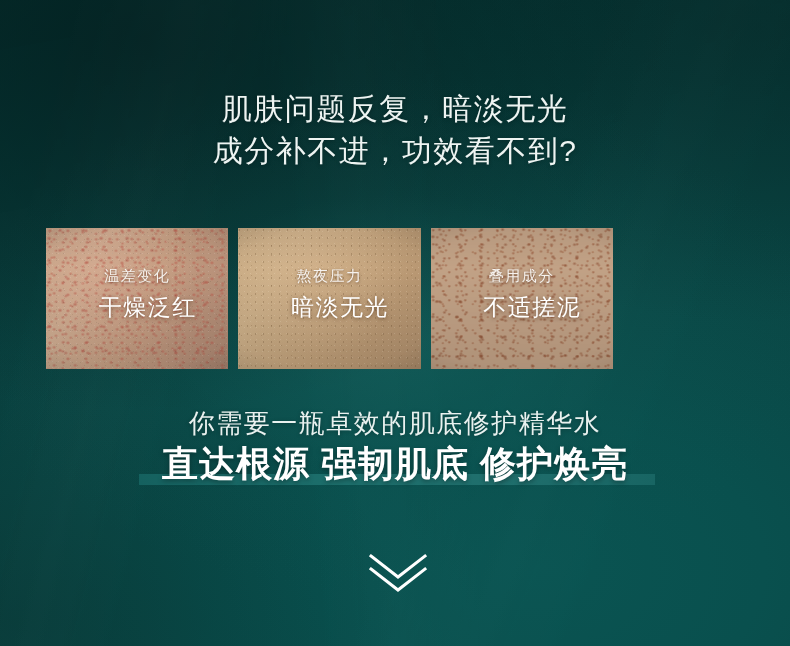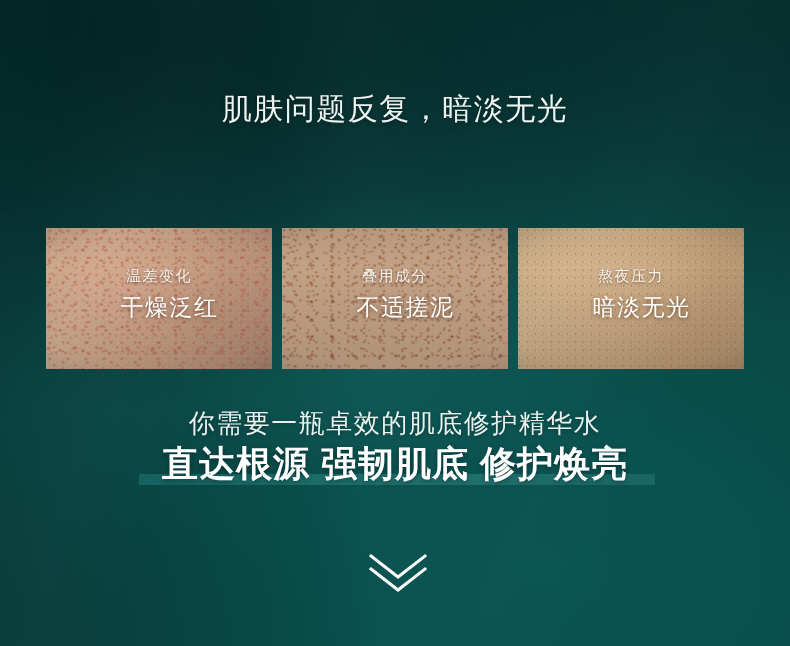--- a/index.html
+++ b/index.html
@@ -62,21 +62,21 @@
     letter-spacing: 1.5px;
     text-shadow: 0 1px 4px rgba(0,0,0,0.30);
   }
   .headline .l2 { display: block; }
 
   
   .cards {
     position: absolute;
     left: 46px;
     top: 228px;
-    width: 698px;
+    width: 567px;
     height: 141px;
     display: flex;
     gap: 10px;
   }
   .card {
     position: relative;
     flex: 1 1 0;
     overflow: hidden;
     background: #c2a286;
   }
@@ -244,54 +244,55 @@
 
 <div id="page">
 
   <div class="bg-base"></div>
   <div class="bg-vignette"></div>
   <div class="bg-streaks"></div>
   <div class="bg-glow"></div>
 
   <div class="headline">
     <span class="l1">肌肤问题反复，暗淡无光</span>
+    <span class="l2">成分补不进，功效看不到?</span>
   </div>
 
   <div class="cards">
 
     <div class="card">
       <div class="skin skin-red"></div>
       <div class="skin-noise"></div>
       <div class="card-shade"></div>
       <div class="card-text">
         <span class="card-sub">温差变化</span>
         <span class="card-main">干燥泛红</span>
       </div>
     </div>
 
     <div class="card">
+      <div class="skin skin-dull"></div>
+      <div class="skin-dull-pores"></div>
+      <div class="card-shade"></div>
+      <div class="card-text">
+        <span class="card-sub">熬夜压力</span>
+        <span class="card-main">暗淡无光</span>
+      </div>
+    </div>
+
+    <div class="card">
       <div class="skin skin-spot"></div>
       <div class="skin-spot-dots"></div>
       <div class="card-shade"></div>
       <div class="card-text">
         <span class="card-sub">叠用成分</span>
         <span class="card-main">不适搓泥</span>
       </div>
     </div>
 
-    <div class="card">
-      <div class="skin skin-dull"></div>
-      <div class="skin-dull-pores"></div>
-      <div class="card-shade"></div>
-      <div class="card-text">
-        <span class="card-sub">熬夜压力</span>
-        <span class="card-main">暗淡无光</span>
-      </div>
-    </div>
-
   </div>
 
   <div class="claim">
     <span class="claim-sub">你需要一瓶卓效的肌底修护精华水</span>
     <span class="claim-main-wrap">
       <span class="claim-bar"></span>
       <span class="claim-main">直达根源 强韧肌底 修护焕亮</span>
     </span>
   </div>
 

